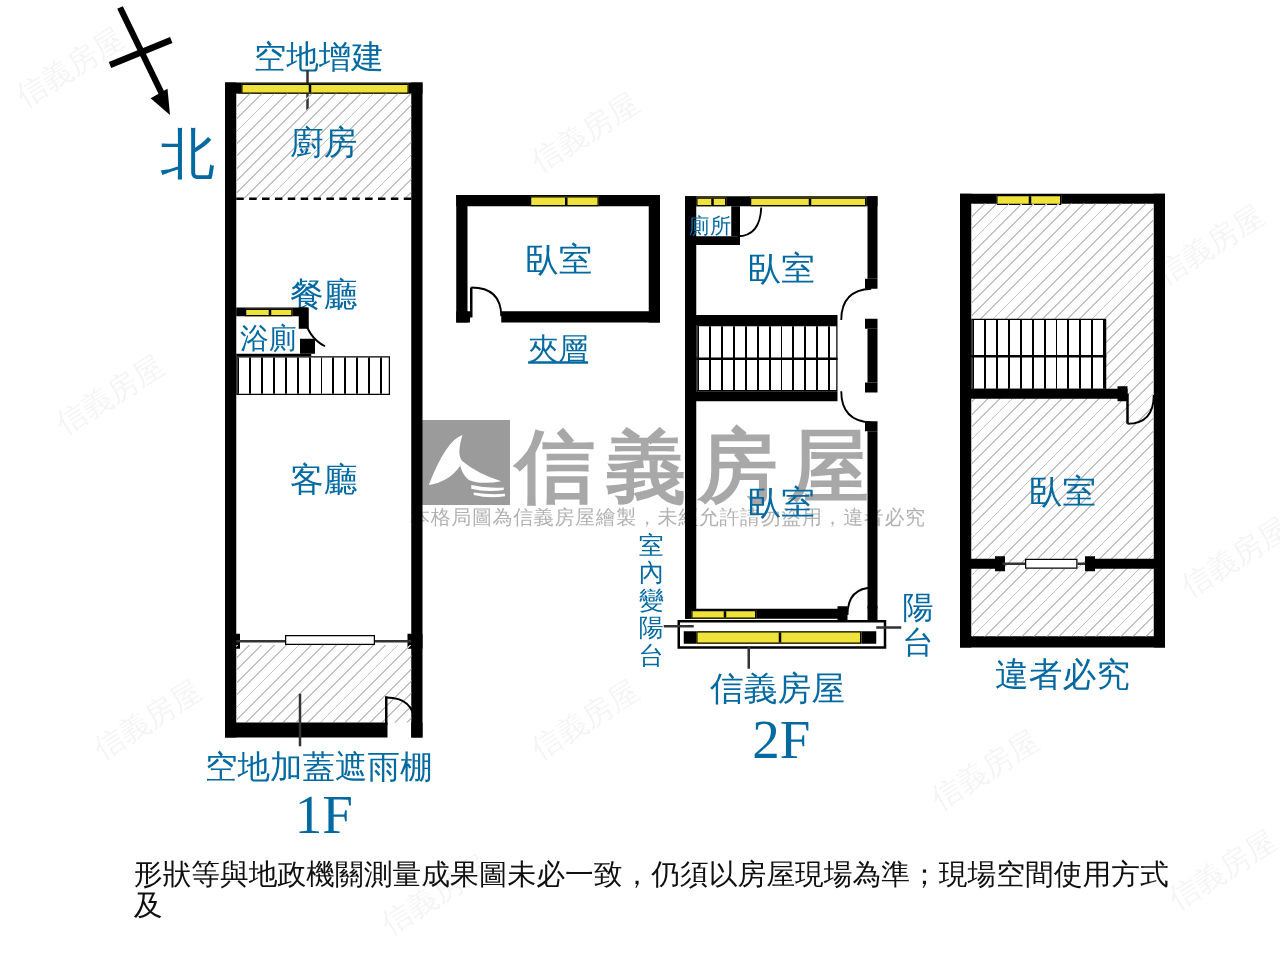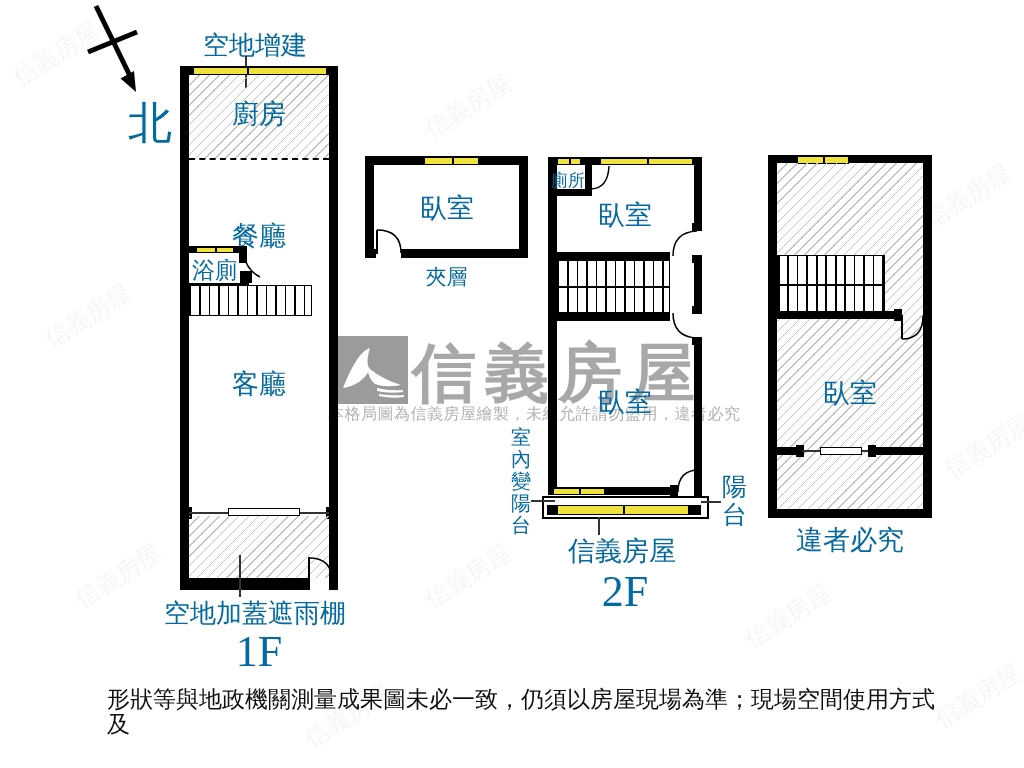--- a/index.html
+++ b/index.html
@@ -106,21 +106,21 @@
   <div>
     <div class="w" style="left:365px;top:156px;width:163px;height:9px;"></div>
     <div class="w" style="left:365px;top:156px;width:9px;height:102px;"></div>
     <div class="w" style="left:519px;top:156px;width:9px;height:102px;"></div>
     <div class="w" style="left:365px;top:249px;width:11px;height:9px;"></div>
     <div class="w" style="left:401px;top:249px;width:127px;height:9px;"></div>
     <div class="win" style="left:424px;top:157px;width:55px;height:8px;">
         <span class="wdv" style="left:50%"></span>
       </div>
     <div class="lbl ctr" style="left:374px;top:190px;width:146px;font-size:27px;">臥室</div>
-    <div class="lbl ctr" style="left:365px;top:263px;width:163px;font-size:21px;">夾層</div>
+    <div class="lbl ctr" style="left:365px;top:263px;width:163px;font-size:24px;text-decoration:underline;">夾層</div>
   </div>
 
   <div>
     <div class="w" style="left:548px;top:157px;width:154px;height:8px;"></div>
     <div class="w" style="left:548px;top:157px;width:9px;height:338px;"></div>
     <div class="win" style="left:557px;top:158px;width:24px;height:7px;">
         <span class="wdv" style="left:50%"></span>
       </div>
     <div class="win" style="left:600px;top:158px;width:93px;height:7px;">
         <span class="wdv" style="left:50%"></span>

